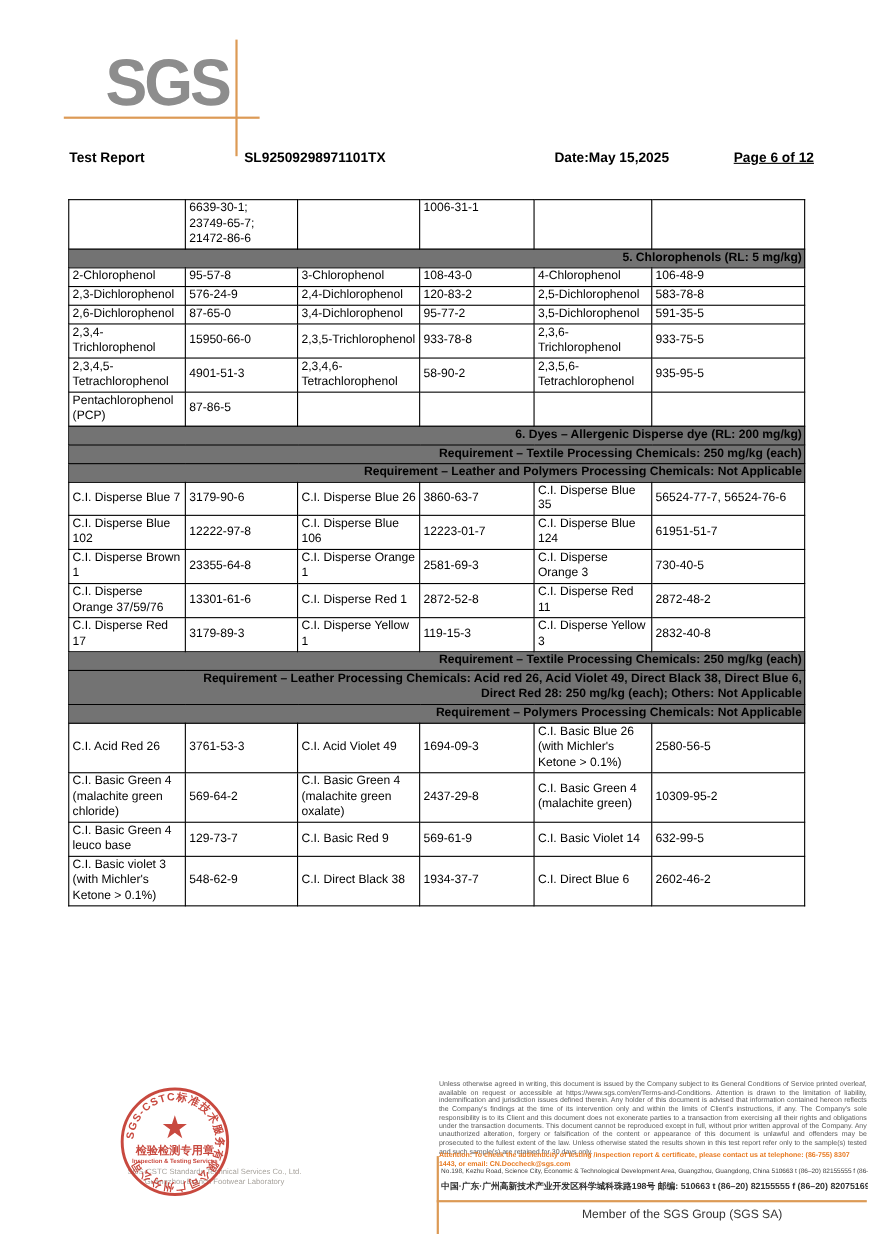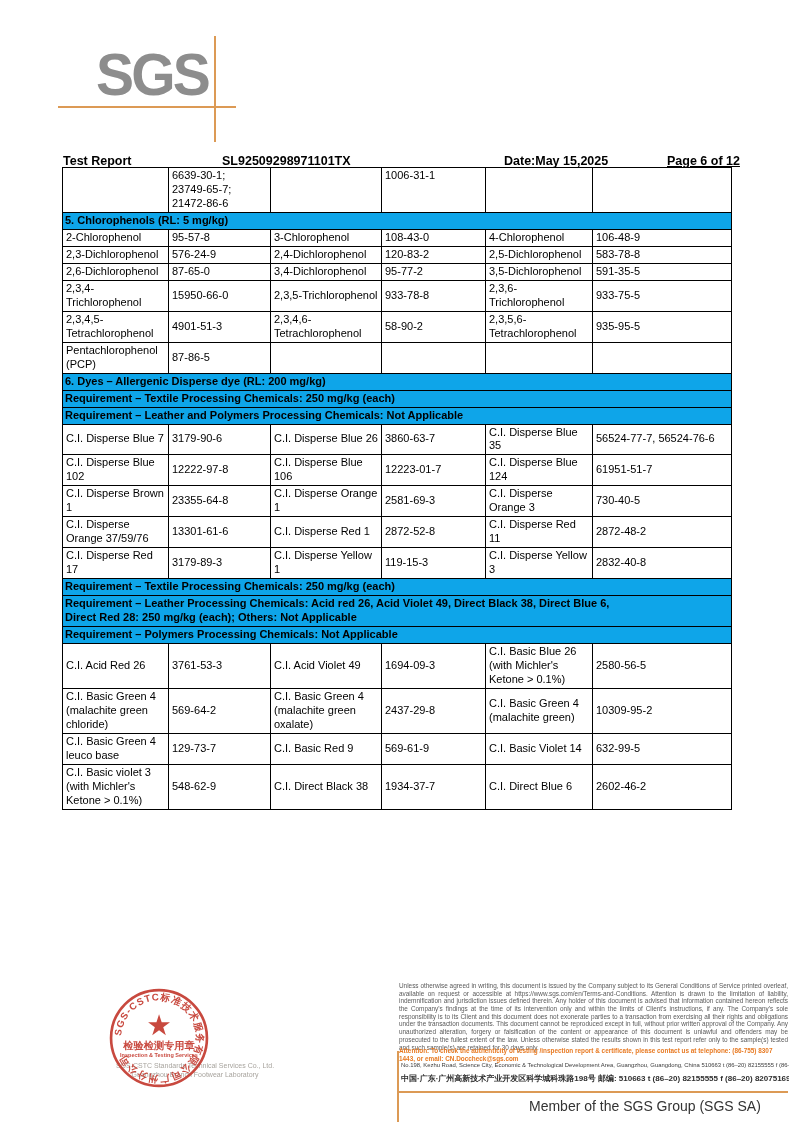--- a/index.html
+++ b/index.html
@@ -9,38 +9,38 @@
     font-family:"Liberation Sans", sans-serif; color:#000;
   }
   
   .logo-text {
     position:absolute; left:96px; top:40px;
     font-size:60px; font-weight:bold; color:#8d8d8d;
     letter-spacing:-3px; transform:scaleX(0.95); transform-origin:left top;
   }
   .logo-hline { position:absolute; left:58px; top:106px; width:178px; height:2px; background:#dc9a55; }
   .logo-vline { position:absolute; left:214px; top:36px; width:2px; height:106px; background:#dc9a55; }
-  .hdr { position:absolute; top:136px; font-size:12.5px; font-weight:bold; white-space:nowrap;margin-top:18px; }
+  .hdr { position:absolute; top:136px; font-size:12.5px; font-weight:bold; white-space:nowrap; }
   .hdr-title { left:63px; }
   .hdr-no    { left:222px; }
   .hdr-date  { left:504px; }
   .hdr-page  { left:667px;text-decoration:underline; }
 
   
   table.chem {
-    position:absolute; left:62px; top:167px; width:669px;
+    position:absolute; left:62px; top:181px; width:669px;
     border-collapse:collapse; table-layout:fixed;
   }
   table.chem td {
     border:1px solid #000; font-size:11px; line-height:1.27;
     padding:1px 3px; vertical-align:middle;
     white-space:pre-line; overflow-wrap:break-word;
   }
   table.chem td.section {
-    background:#0ea5e9; font-weight:bold; text-align:left; padding:1px 2px;
+    background:#737373; font-weight:bold; text-align:right; padding:1px 2px;
   }
 
   
   .stamp { position:absolute; left:108px; top:984px; width:102px; height:108px; opacity:0.92; z-index:3; }
   .company-lines {
     position:absolute; left:80px; top:1061px; width:230px; z-index:2;
     text-align:center; color:#a8a49e; font-size:7px; line-height:1.35;
   }
   .disclaimer {
     position:absolute; left:399px; top:982px; width:389px;
@@ -53,21 +53,21 @@
   .addr-en {
     position:absolute; left:401px; top:1062px; width:388px;
     font-size:5.9px; color:#3c3c3c; white-space:nowrap; overflow:hidden;
   }
   .addr-cn {
     position:absolute; left:401px; top:1073px; width:388px;
     font-size:8px; font-weight:bold; color:#2e2e2e; white-space:nowrap; overflow:hidden;
   }
   .foot-vline { position:absolute; left:397px; top:1051px; width:2px; height:71px; background:#dc9a55; }
   .foot-hline { position:absolute; left:397px; top:1091px; width:391px; height:2px; background:#dc9a55; }
-  .member-line { position:absolute; left:529px; top:1098px; font-size:14px; color:#333; }
+  .member-line { position:absolute; left:529px; top:1098px; font-size:11px; color:#333; }
 </style>
 </head>
 <body>
 
 <div class="logo-text">SGS</div>
 <div class="logo-hline"></div>
 <div class="logo-vline"></div>
 
 <div class="hdr hdr-title">Test Report</div>
 <div class="hdr hdr-no">SL92509298971101TX</div>

